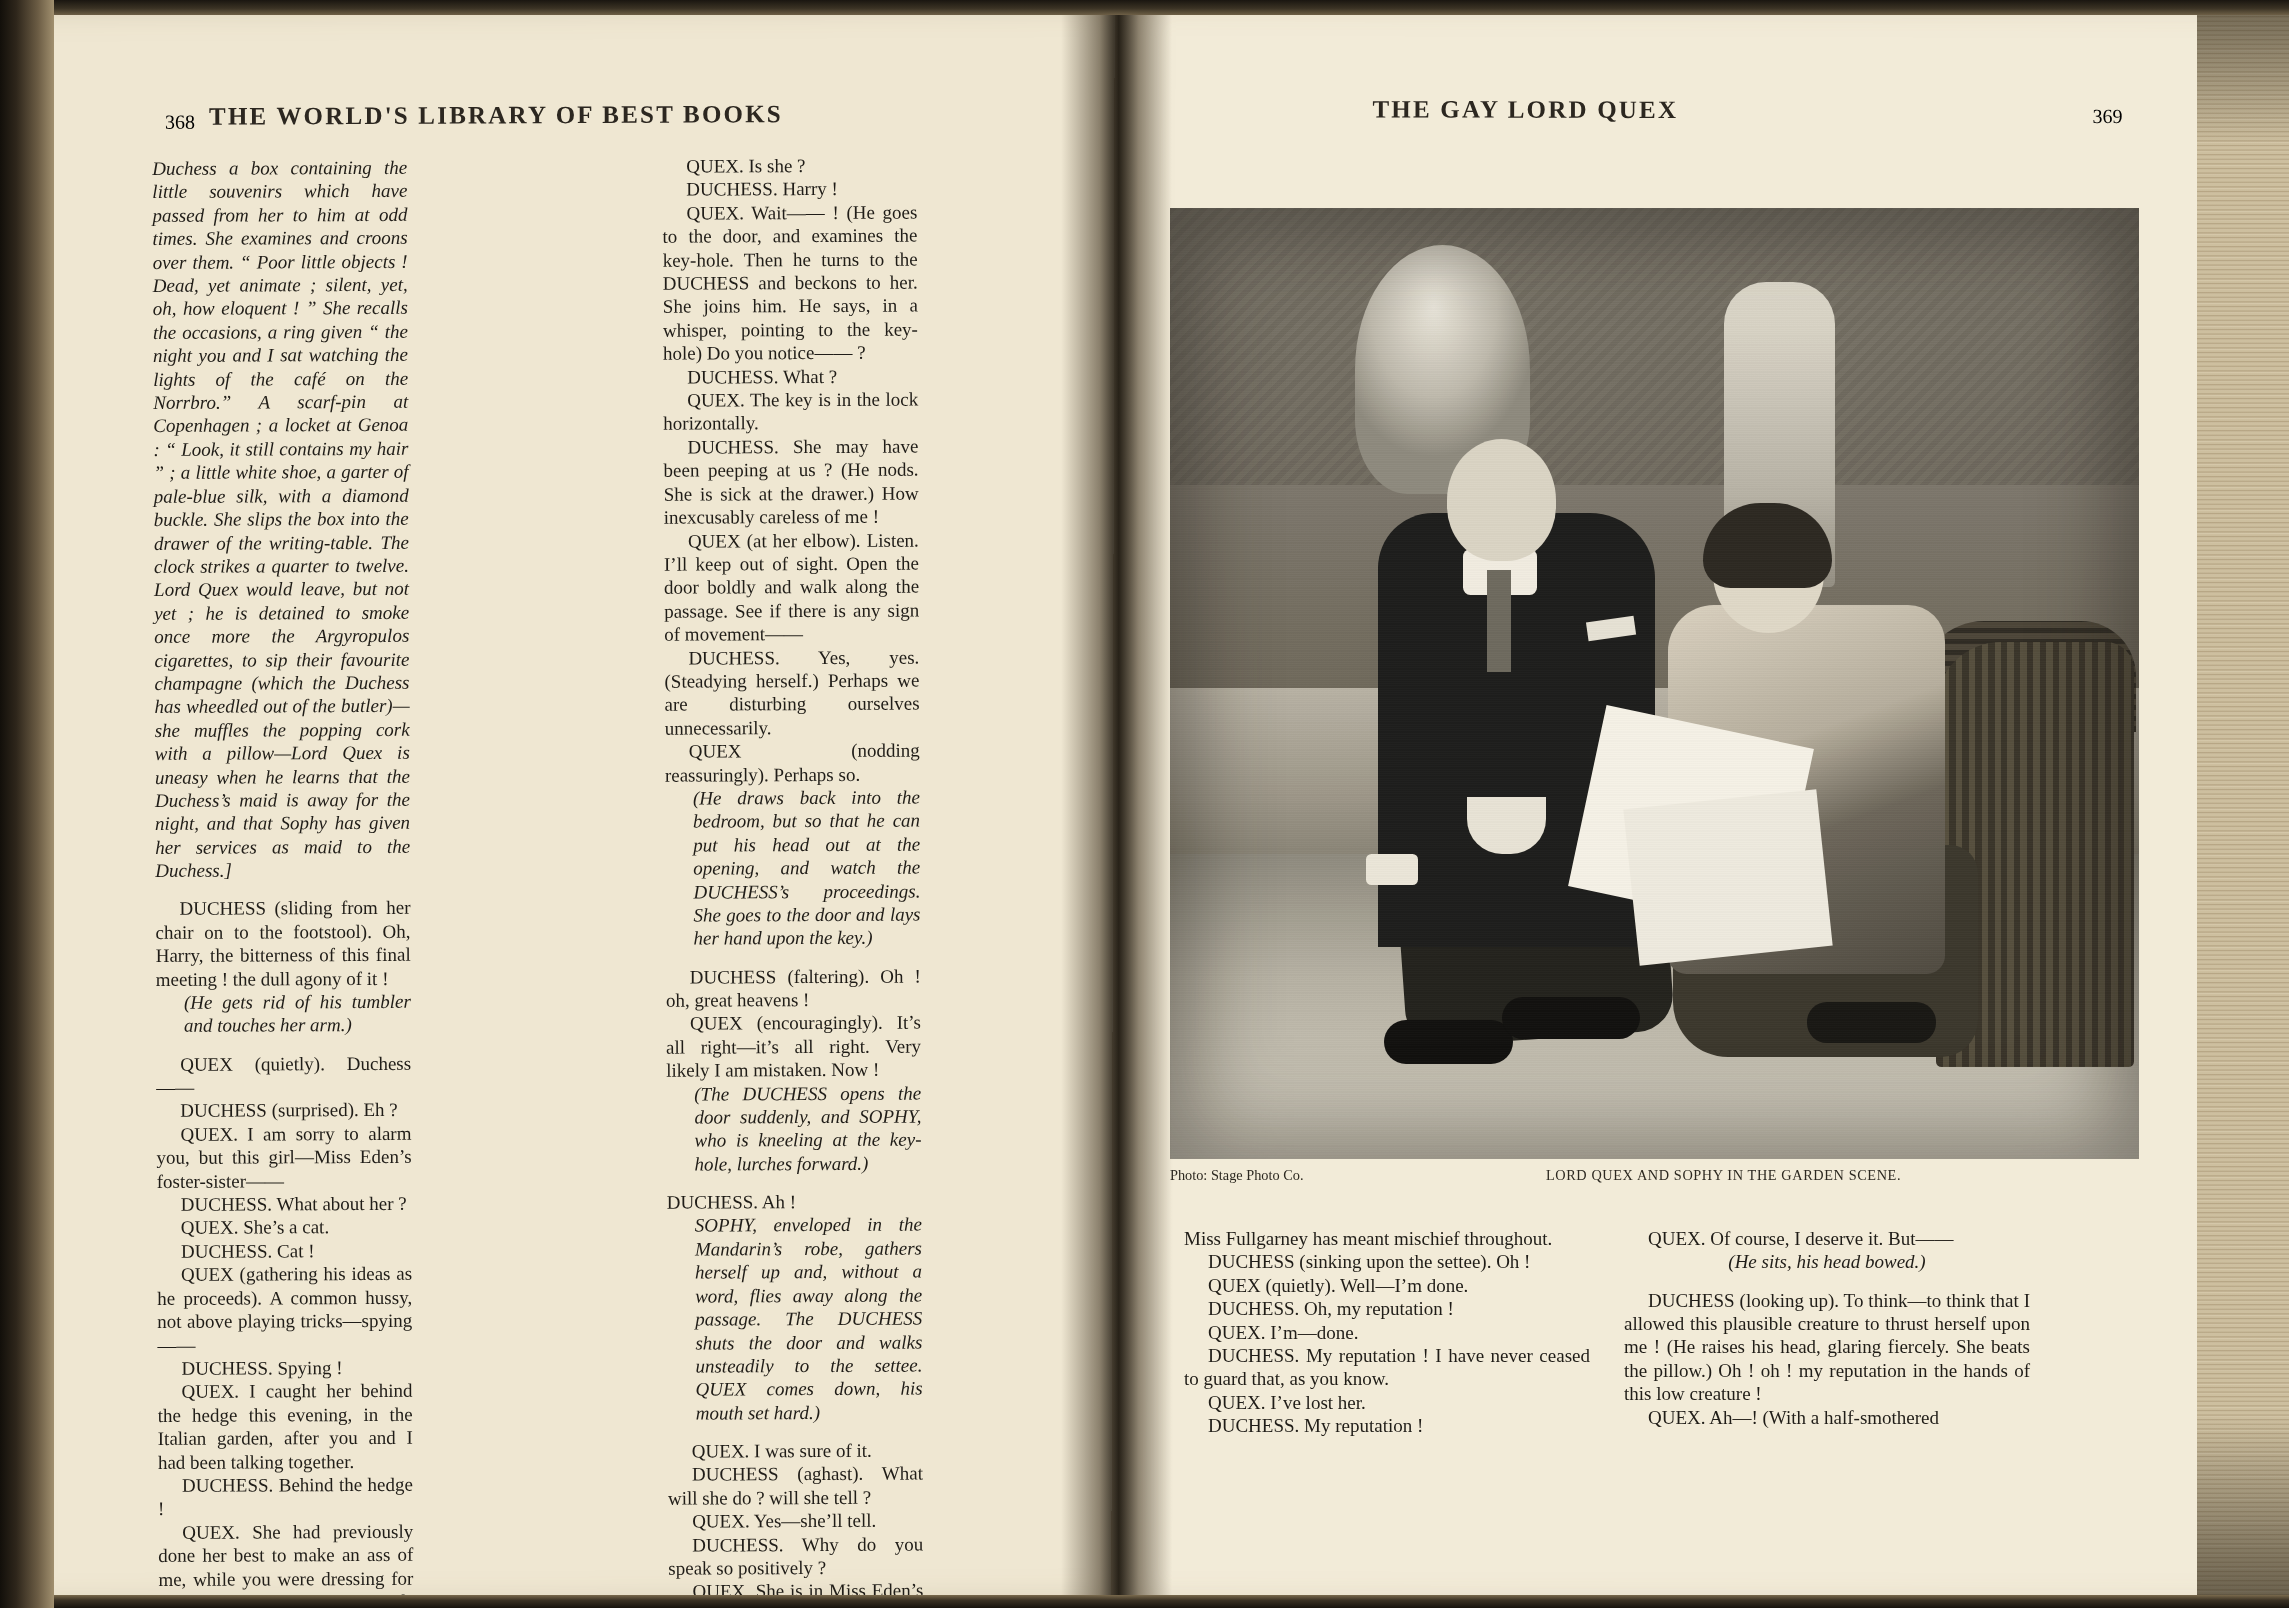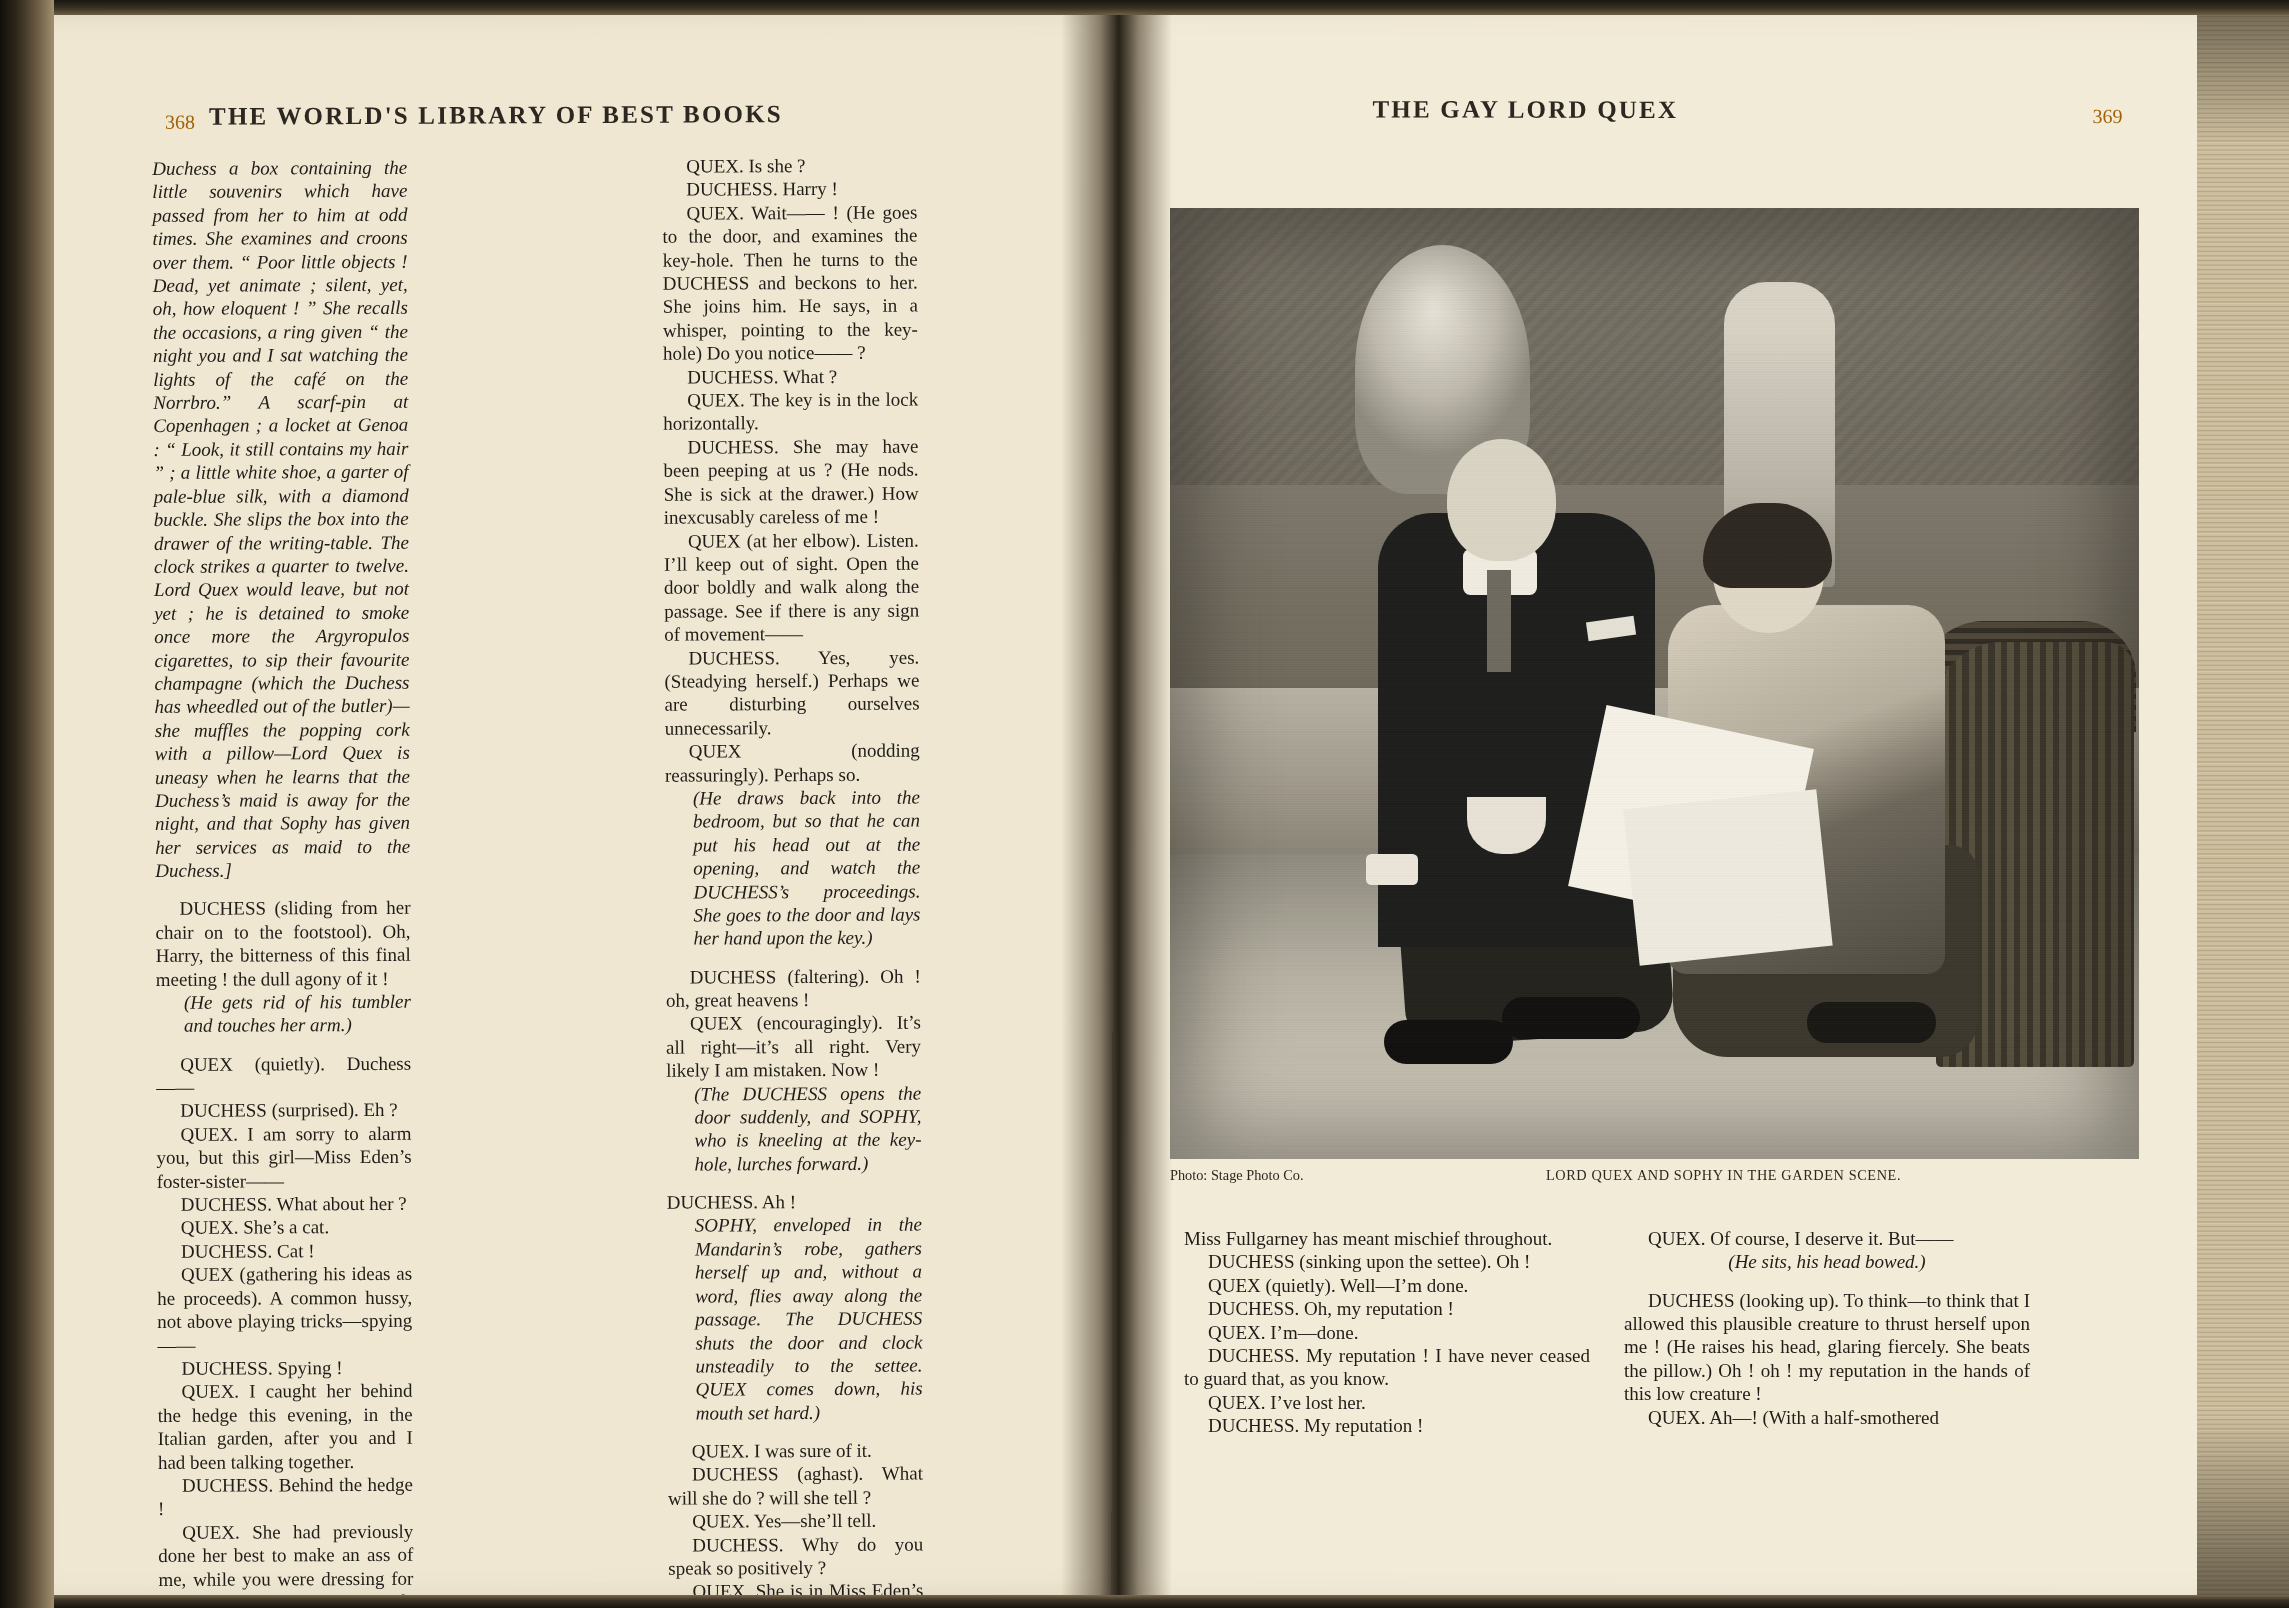--- a/index.html
+++ b/index.html
@@ -52,21 +52,21 @@
   .leftedge{
     position:absolute;left:0;top:0;width:54px;height:1609px;
     background:linear-gradient(90deg,#120f0a 0%,#2e261b 30%,#6b5c44 70%,#a1906f 100%);z-index:7;
   }
 
   
   .running{
     position:absolute;font-family:"Liberation Serif",serif;
     font-weight:700;letter-spacing:2.2px;color:#2c2720;font-size:25px;
   }
-  .folio{position:absolute;font-size:20px;color:#a16207;font-family:"Liberation Serif",serif;}
+  .folio{position:absolute;font-size:20px;color:#000000;font-family:"Liberation Serif",serif;}
 
   .col{
     position:absolute;color:#201d18;font-size:19px;line-height:23.4px;
     text-align:justify;text-justify:inter-word;hyphens:auto;
   }
   .col p{margin:0 0 0 0;text-indent:0;}
   .col p.ind{text-indent:24px;}
   .col p.stage{font-style:italic;}
   .col p.gap{margin-top:14.8px;}
   .blockstage{font-style:italic;padding-left:28px;margin-top:9.2px;}
@@ -160,21 +160,21 @@
       <p class="ind">QUEX. The key is in the lock horizontally.</p>
       <p class="ind">DUCHESS. She may have been peeping at us ? (He nods. She is sick at the drawer.) How inexcusably careless of me !</p>
       <p class="ind">QUEX (at her elbow). Listen. I’ll keep out of sight. Open the door boldly and walk along the passage. See if there is any sign of movement——</p>
       <p class="ind">DUCHESS. Yes, yes. (Steadying herself.) Perhaps we are disturbing ourselves unnecessarily.</p>
       <p class="ind">QUEX (nodding reassuringly). Perhaps so.</p>
       <p class="blockstage">(He draws back into the bedroom, but so that he can put his head out at the opening, and watch the DUCHESS’s proceedings. She goes to the door and lays her hand upon the key.)</p>
       <p class="ind gap">DUCHESS (faltering). Oh ! oh, great heavens !</p>
       <p class="ind">QUEX (encouragingly). It’s all right—it’s all right. Very likely I am mistaken. Now !</p>
       <p class="blockstage">(The DUCHESS opens the door suddenly, and SOPHY, who is kneeling at the key-hole, lurches forward.)</p>
       <p class="gap">DUCHESS. Ah !</p>
-      <p class="blockstage">SOPHY, enveloped in the Mandarin’s robe, gathers herself up and, without a word, flies away along the passage. The DUCHESS shuts the door and clock unsteadily to the settee. QUEX comes down, his mouth set hard.)</p>
+      <p class="blockstage">SOPHY, enveloped in the Mandarin’s robe, gathers herself up and, without a word, flies away along the passage. The DUCHESS shuts the door and walks unsteadily to the settee. QUEX comes down, his mouth set hard.)</p>
       <p class="ind gap">QUEX. I was sure of it.</p>
       <p class="ind">DUCHESS (aghast). What will she do ? will she tell ?</p>
       <p class="ind">QUEX. Yes—she’ll tell.</p>
       <p class="ind">DUCHESS. Why do you speak so positively ?</p>
       <p class="ind">QUEX. She is in Miss Eden’s confidence—the trull. And she has always shown her teeth at me, now I remember. (Drawing a deep breath.) Oh, yes, I see—</p>
     </div>
   </div>
 
   <div class="page-right">
     <div class="running" style="left:258px;top:92px;">THE GAY LORD QUEX</div>

